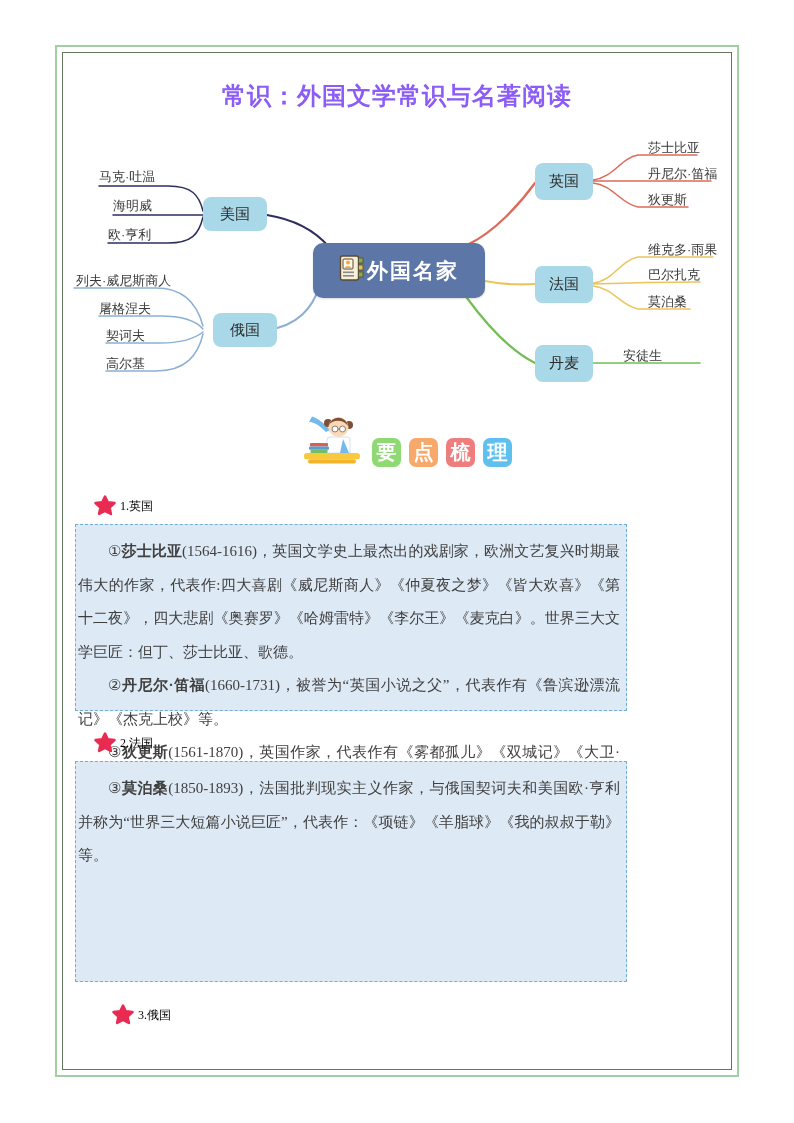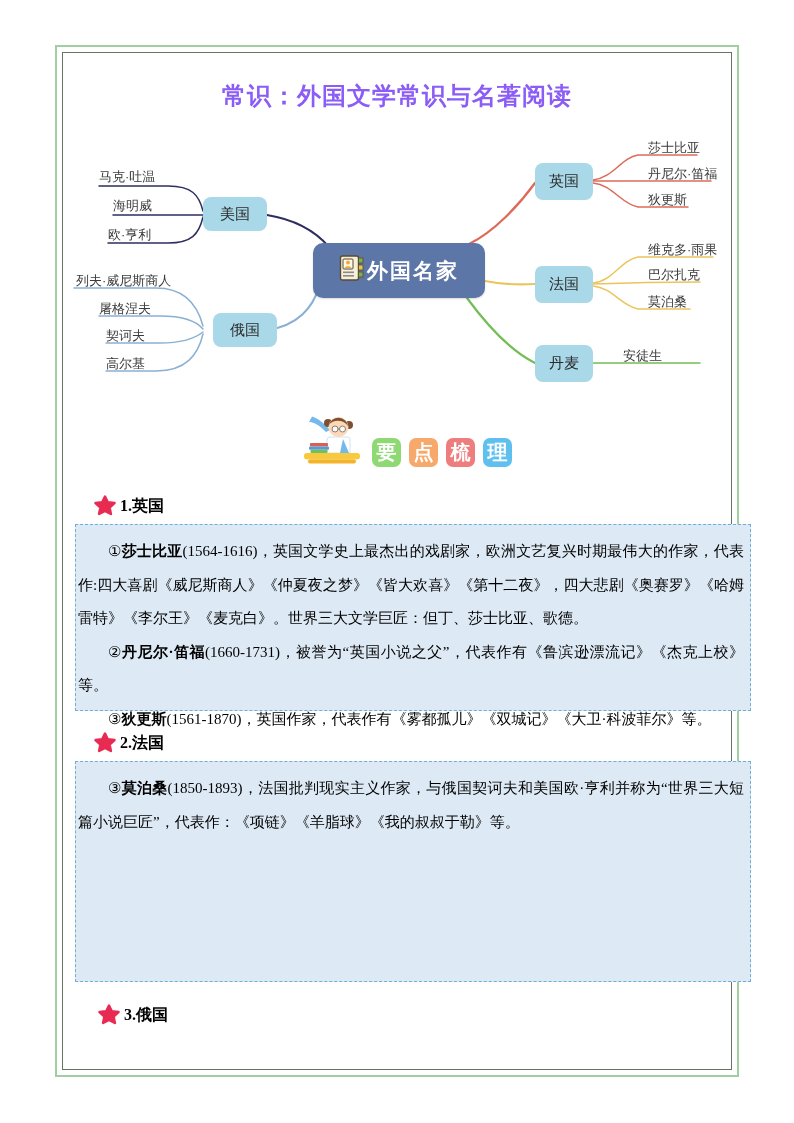--- a/index.html
+++ b/index.html
@@ -22,27 +22,27 @@
         font-size:21px;letter-spacing:2px;display:flex;align-items:center;
         justify-content:center;gap:2px;box-shadow:0 1px 2px rgba(0,0,0,.15);}
   .author{position:absolute;font-size:13px;color:#3a3a3a;white-space:nowrap;}
   
   .badge{position:absolute;top:410px;left:302px;display:flex;align-items:flex-end;gap:8px;}
   .tiles{display:flex;gap:8px;margin-bottom:5px;}
   .tile{width:29px;height:29px;border-radius:7px;color:#fff;font-weight:bold;
         font-size:20px;display:flex;align-items:center;justify-content:center;}
   
   .sec-head{position:absolute;display:flex;align-items:center;gap:3px;
-        font-family:"Liberation Serif",serif;font-size:16px;font-weight:bold;color:#000;}
+        font-family:"Liberation Serif",serif;font-size:12px;font-weight:normal;color:#000;}
   .star{display:flex;}
-  .info-box{position:absolute;left:75px;width:676px;background:#dde9f4;
+  .info-box{position:absolute;left:75px;width:552px;background:#dde9f4;
         border:1.6px dashed #6fafd6;box-sizing:border-box;
         padding:10px 6px 4px 2px;
         font-family:"Liberation Serif",serif;font-size:15px;line-height:33.5px;
-        text-align:justify;color:#000000;}
+        text-align:justify;color:#404040;}
   .info-box p{margin:0;text-indent:2em;}
   .info-box b{font-weight:bold;}
 </style>
 </head>
 <body>
 
 <div id="page">
   <div class="border-outer"></div>
   <div class="border-inner"></div>
 
@@ -184,21 +184,21 @@
       <svg width="24" height="24" viewBox="0 0 24 24">
           <path d="M12 2.5 L14.8 8.2 21.5 9 16.6 13.5 17.9 20 12 16.8 6.1 20 7.4 13.5 2.5 9 9.2 8.2 Z" fill="#e82b52" stroke="#e82b52" stroke-width="2.5" stroke-linejoin="round"></path>
         </svg>
     </span>
     <span>2.法国</span>
   </div>
   <div class="info-box" style="top:761px;height:221px;">
     <p><span>③</span><b>莫泊桑</b><span>(1850-1893)，法国批判现实主义作家，与俄国契诃夫和美国欧·亨利并称为“世界三大短篇小说巨匠”，代表作：《项链》《羊脂球》《我的叔叔于勒》等。</span></p>
   </div>
 
-  <div class="sec-head" style="left:97px;top:1003px;">
+  <div class="sec-head" style="left:111px;top:1003px;">
     <span class="star">
       <svg width="24" height="24" viewBox="0 0 24 24">
           <path d="M12 2.5 L14.8 8.2 21.5 9 16.6 13.5 17.9 20 12 16.8 6.1 20 7.4 13.5 2.5 9 9.2 8.2 Z" fill="#e82b52" stroke="#e82b52" stroke-width="2.5" stroke-linejoin="round"></path>
         </svg>
     </span>
     <span>3.俄国</span>
   </div>
 </div>
 
 </body></html>

